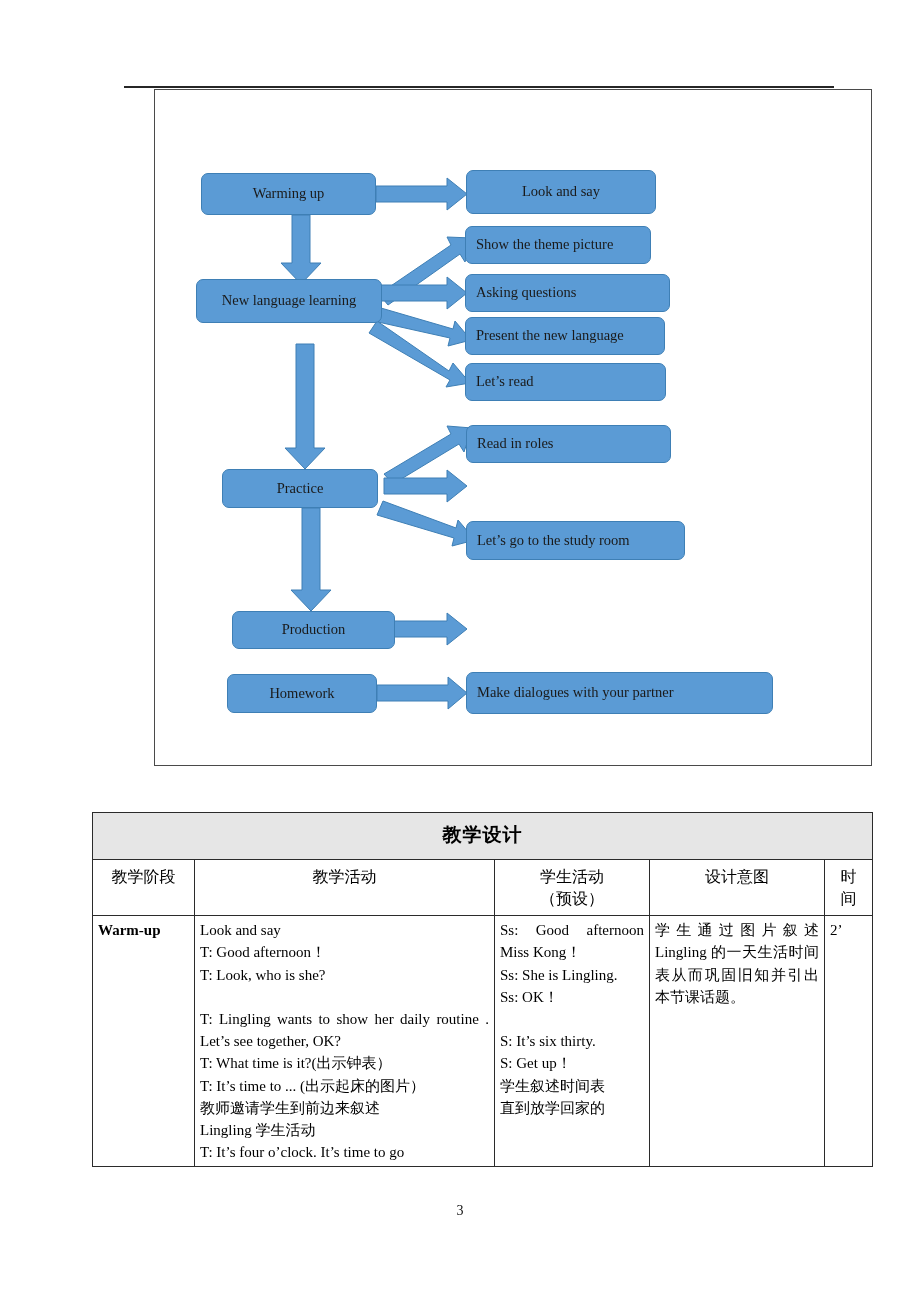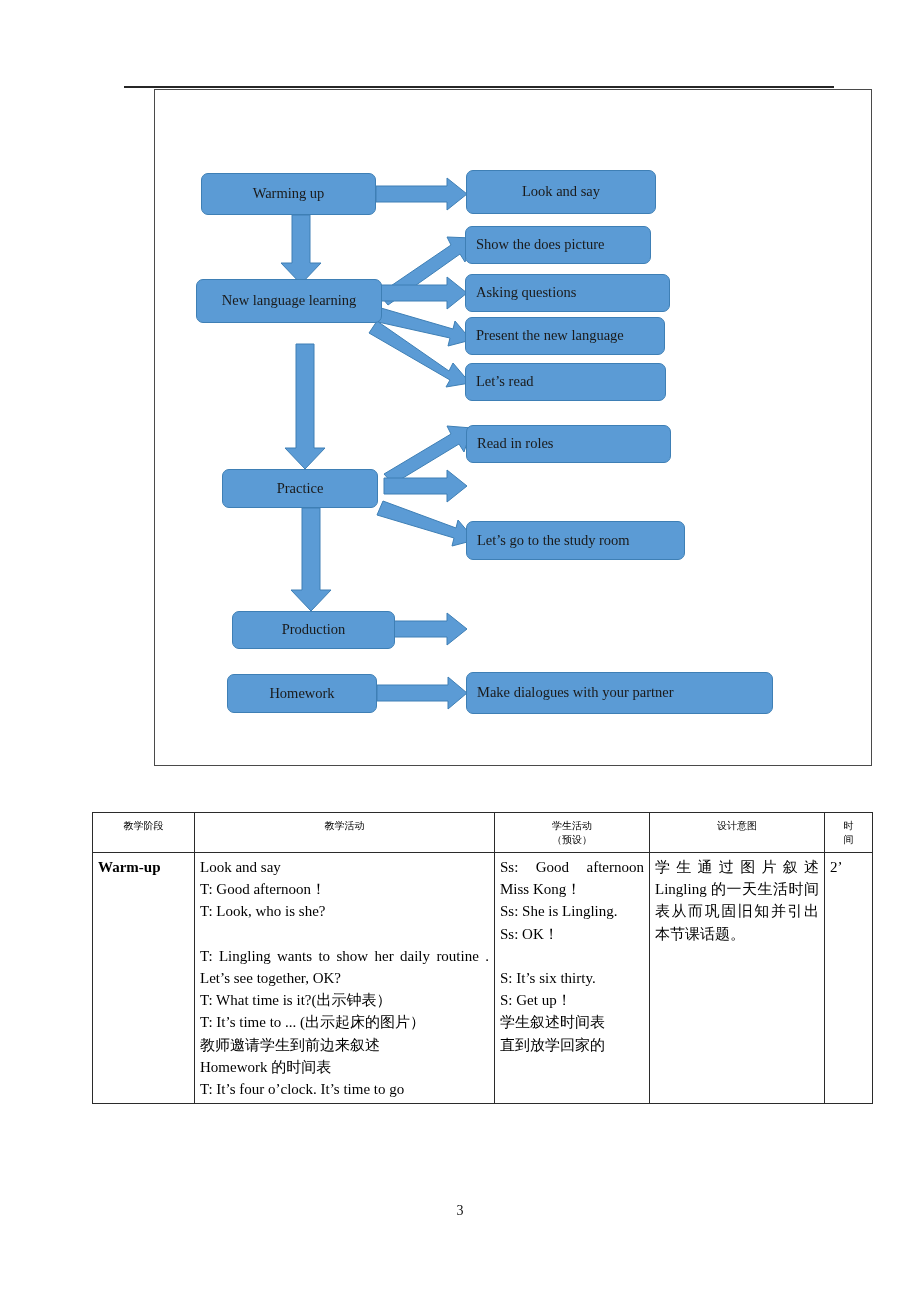--- a/index.html
+++ b/index.html
@@ -97,21 +97,21 @@
   .tbl .title-row td {
     background: #e6e6e6;
     text-align: center;
     font-size: 19px;
     font-weight: bold;
     padding: 9px 0 11px 0;
     letter-spacing: 1px;
   }
   .tbl .hdr td {
     text-align: center;
-    font-size: 10px;
+    font-size: 16px;
     padding-top: 6px;
     padding-bottom: 6px;
     line-height: 1.35;
     vertical-align: top;
   }
   .tbl .body-row td {
     font-size: 15px;
     line-height: 1.48;
   }
   .col-stage  { width: 102px; }
@@ -202,21 +202,21 @@
 
       <div class="fbox center" style="left:72px;  top:584px; width:150px; height:39px;">
         <span>Homework</span>
       </div>
 
       <div class="fbox center" style="left:311px; top:80px;  width:190px; height:44px;">
         <span>Look and say</span>
       </div>
 
       <div class="fbox left" style="left:310px; top:136px; width:186px; height:38px;">
-        <span>Show the does picture</span>
+        <span>Show the theme picture</span>
       </div>
 
       <div class="fbox left" style="left:310px; top:227px; width:200px; height:38px;">
         <span>Present the new language</span>
       </div>
 
       <div class="fbox left" style="left:310px; top:184px; width:205px; height:38px;">
         <span>Asking questions</span>
       </div>
 
@@ -243,20 +243,23 @@
 
   <table class="tbl">
     <colgroup>
       <col class="col-stage">
         <col class="col-act">
         <col class="col-stu">
         <col class="col-intent">
         <col class="col-time">
     </colgroup>
     <tbody>
+      <tr class="title-row">
+        <td colspan="5">教学设计</td>
+      </tr>
       <tr class="hdr">
         <td>教学阶段</td>
         <td>教学活动</td>
         <td>
           <div>学生活动</div>
           <div>（预设）</div>
         </td>
         <td>设计意图</td>
         <td>
           <div>时</div>
@@ -268,21 +271,21 @@
 
         <td class="just-full">
           <p>Look and say</p>
           <p>T: Good afternoon！</p>
           <p>T: Look, who is she?</p>
           <p class="blankline">&nbsp;</p>
           <p style="text-align:justify;text-align-last:left;">T: Lingling wants to show her daily routine . Let’s see together, OK?</p>
           <p>T: What time is it?(出示钟表）</p>
           <p>T: It’s time to ... (出示起床的图片）</p>
           <p class="cjk-spread">教师邀请学生到前边来叙述</p>
-          <p>Homework 的时间表</p>
+          <p>Lingling 学生活动</p>
           <p class="cjk-spread">T: It’s four o’clock. It’s time to go</p>
         </td>
 
         <td class="just-full">
           <p class="cjk-spread">Ss:            Good afternoon    Miss Kong！</p>
           <p class="cjk-spread">Ss:      She     is Lingling.</p>
           <p>Ss: OK！</p>
           <p class="blankline">&nbsp;</p>
           <p>S: It’s six thirty.</p>
           <p>S: Get up！</p>

